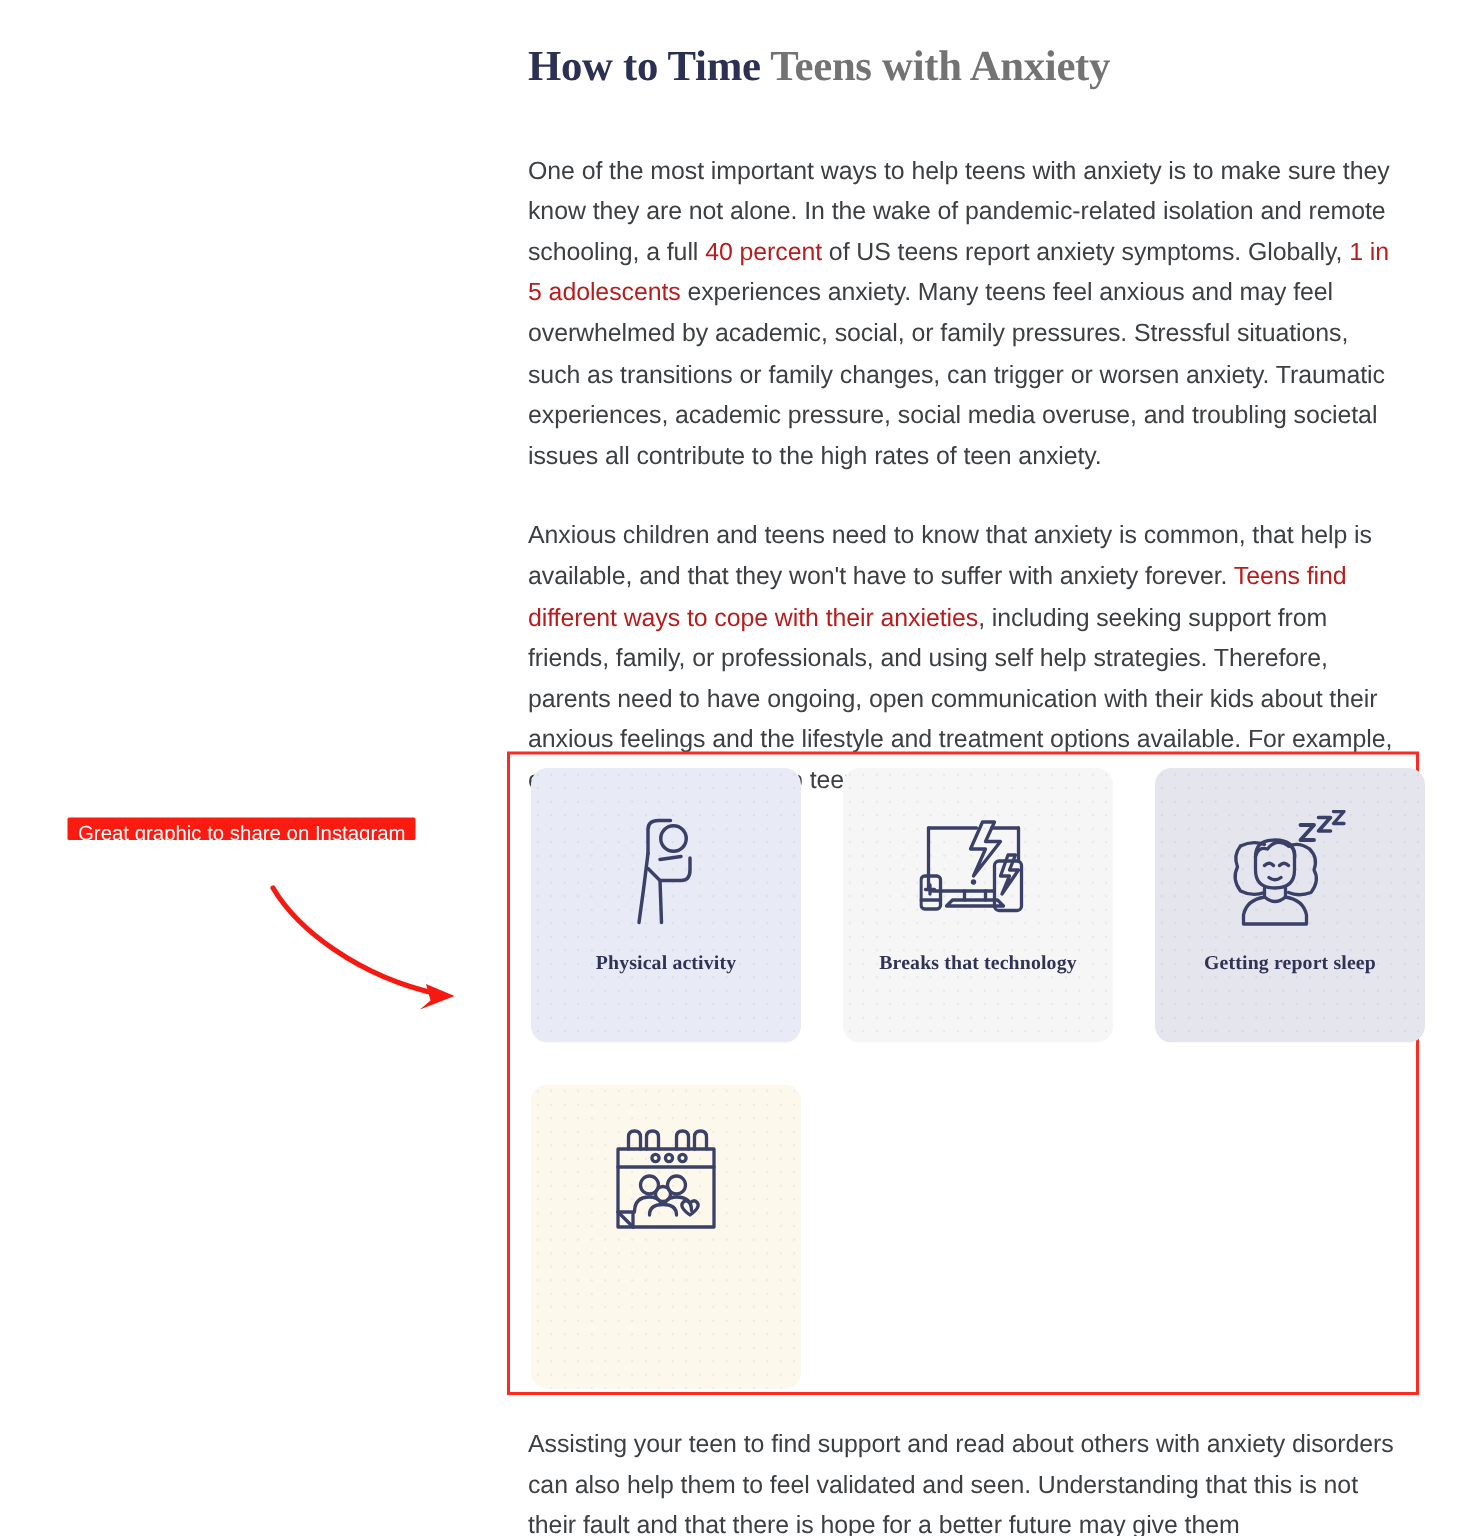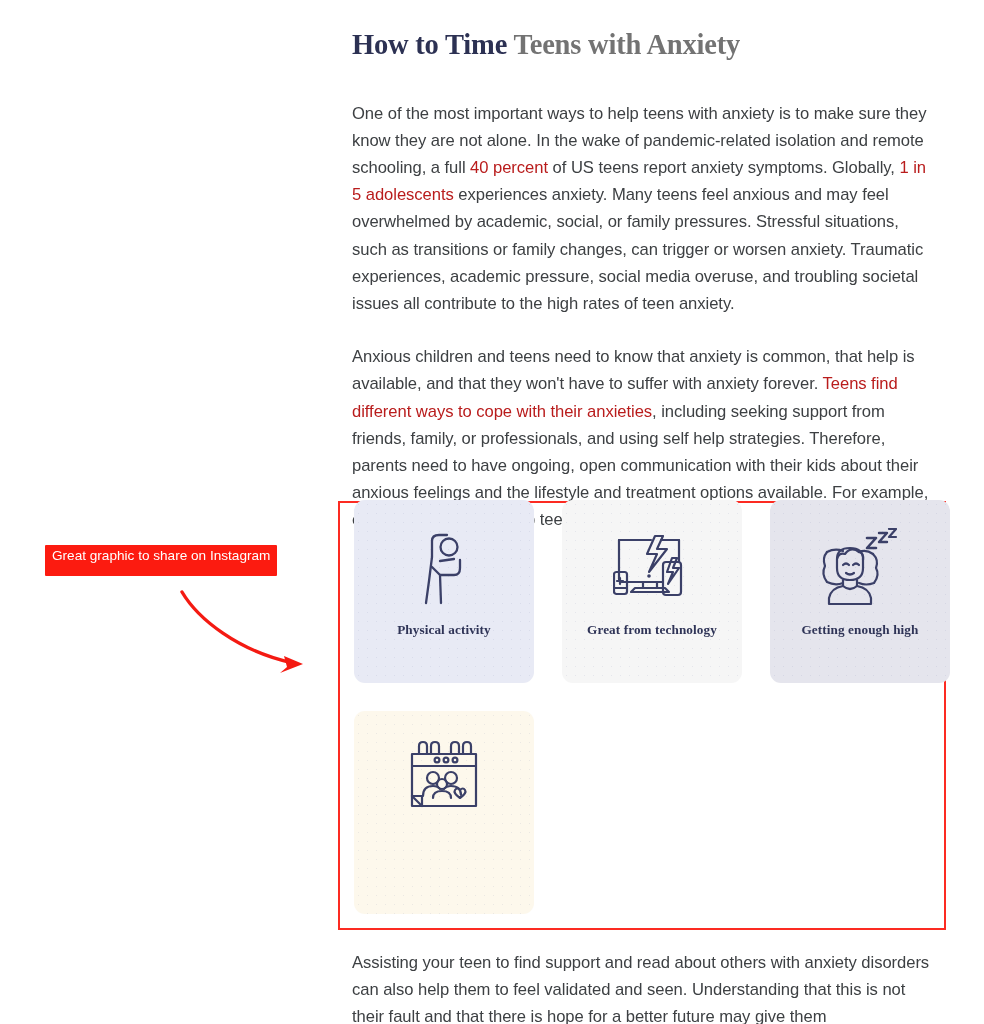--- a/index.html
+++ b/index.html
@@ -59,21 +59,21 @@
     top: 501px;
     width: 608px;
     height: 429px;
     border: 2px solid #fc2b22;
     box-sizing: border-box;
   }
 
   .card-grid {
     position: absolute;
     left: 354px;
-    top: 500px;
+    top: 512px;
     width: 576px;
     display: grid;
     grid-template-columns: repeat(3, 180px);
     grid-template-rows: 183px 203px;
     column-gap: 18px;
     row-gap: 14px;
     gap: 28px;
   }
 
   .card {
@@ -105,21 +105,21 @@
     width: 148px;
     letter-spacing: 0.1px;
   }
   .card svg { display: block; }
 
   
   .annot-label {
     position: absolute;
     left: 45px;
     top: 545px;
-    height: 31px;
+    height: 15px;
     line-height: 21px;
     padding: 0 7px;
     background: #fc1b10;
     color: #ffffff;
     font-size: 13.6px;
     font-family: "Liberation Sans", sans-serif;
     white-space: nowrap;
     box-sizing: border-box;
     border-radius: 1px;
   }
@@ -184,41 +184,41 @@
         <path d="M30 50 L30 56 M44 50 L44 56"></path>
         <path d="M18 60 L56 60 L52 56 L22 56 Z"></path>
         <circle cx="36" cy="44" r="1.8" fill="#3b4068" stroke="none"></circle>
         <rect x="50" y="30" width="18" height="33" rx="3"></rect>
         <path d="M59 26 L54 40 L60 40 L55 52 L66 36 L60 36 L64 26 Z"></path>
         <rect x="1" y="40" width="13" height="22" rx="2.5"></rect>
         <path d="M7 46 L7 52 M4 49 L10 49"></path>
         <path d="M1 56 L14 56"></path>
       </svg>
     </div>
-    <div class="card-label">Great from technology</div>
+    <div class="card-label">Breaks that technology</div>
   </div>
 
   <div class="card" style="background-color:#e5e5ed;">
     <div class="icon-wrap">
       <svg width="82" height="80" viewBox="0 0 82 80" fill="none" stroke="#3b4068" stroke-width="2.2" stroke-linecap="round" stroke-linejoin="round">
         <path d="M48 10 L57 10 L48 20 L57 20" stroke-width="2.6"></path>
         <path d="M60 5 L68 5 L60 14 L68 14" stroke-width="2.4"></path>
         <path d="M70 1 L77 1 L70 9 L77 9" stroke-width="2.2"></path>
         <path d="M8 24 Q3 30 6 38 Q2 46 8 54 Q16 58 24 55"></path>
         <path d="M54 26 Q60 32 57 40 Q61 47 55 55 Q47 58 40 55"></path>
         <path d="M8 24 Q16 20 24 23 M54 26 Q47 21 40 24"></path>
         <path d="M18 31 Q18 20 31 20 Q44 20 44 31 L44 40 Q44 52 31 52 Q18 52 18 40 Z"></path>
         <path d="M18 31 Q20 24 26 26 Q32 18 40 24 Q45 25 44 32"></path>
         <path d="M24 37 Q27 34 30 37 M34 37 Q37 34 40 37"></path>
         <path d="M27 45 Q31 48 35 45"></path>
         <path d="M24 52 L24 58 Q12 60 10 70 L10 76 L52 76 L52 70 Q50 60 38 58 L38 52"></path>
         <path d="M24 58 Q31 64 38 58"></path>
       </svg>
     </div>
-    <div class="card-label">Getting enough high</div>
+    <div class="card-label">Getting report sleep</div>
   </div>
 
   <div class="card" style="background-color:#fdf8ec;">
     <div class="icon-wrap">
       <svg width="74" height="78" viewBox="0 0 74 78" fill="none" stroke="#3b4068" stroke-width="2.2" stroke-linecap="round" stroke-linejoin="round">
         <path d="M5 14 L5 66 L69 66 L69 14 Z"></path>
         <path d="M5 26 L69 26"></path>
         <path d="M5 56 L15 66"></path>
         <path d="M5 56 L15 56 L15 66"></path>
         <circle cx="30" cy="20" r="2.4"></circle>

